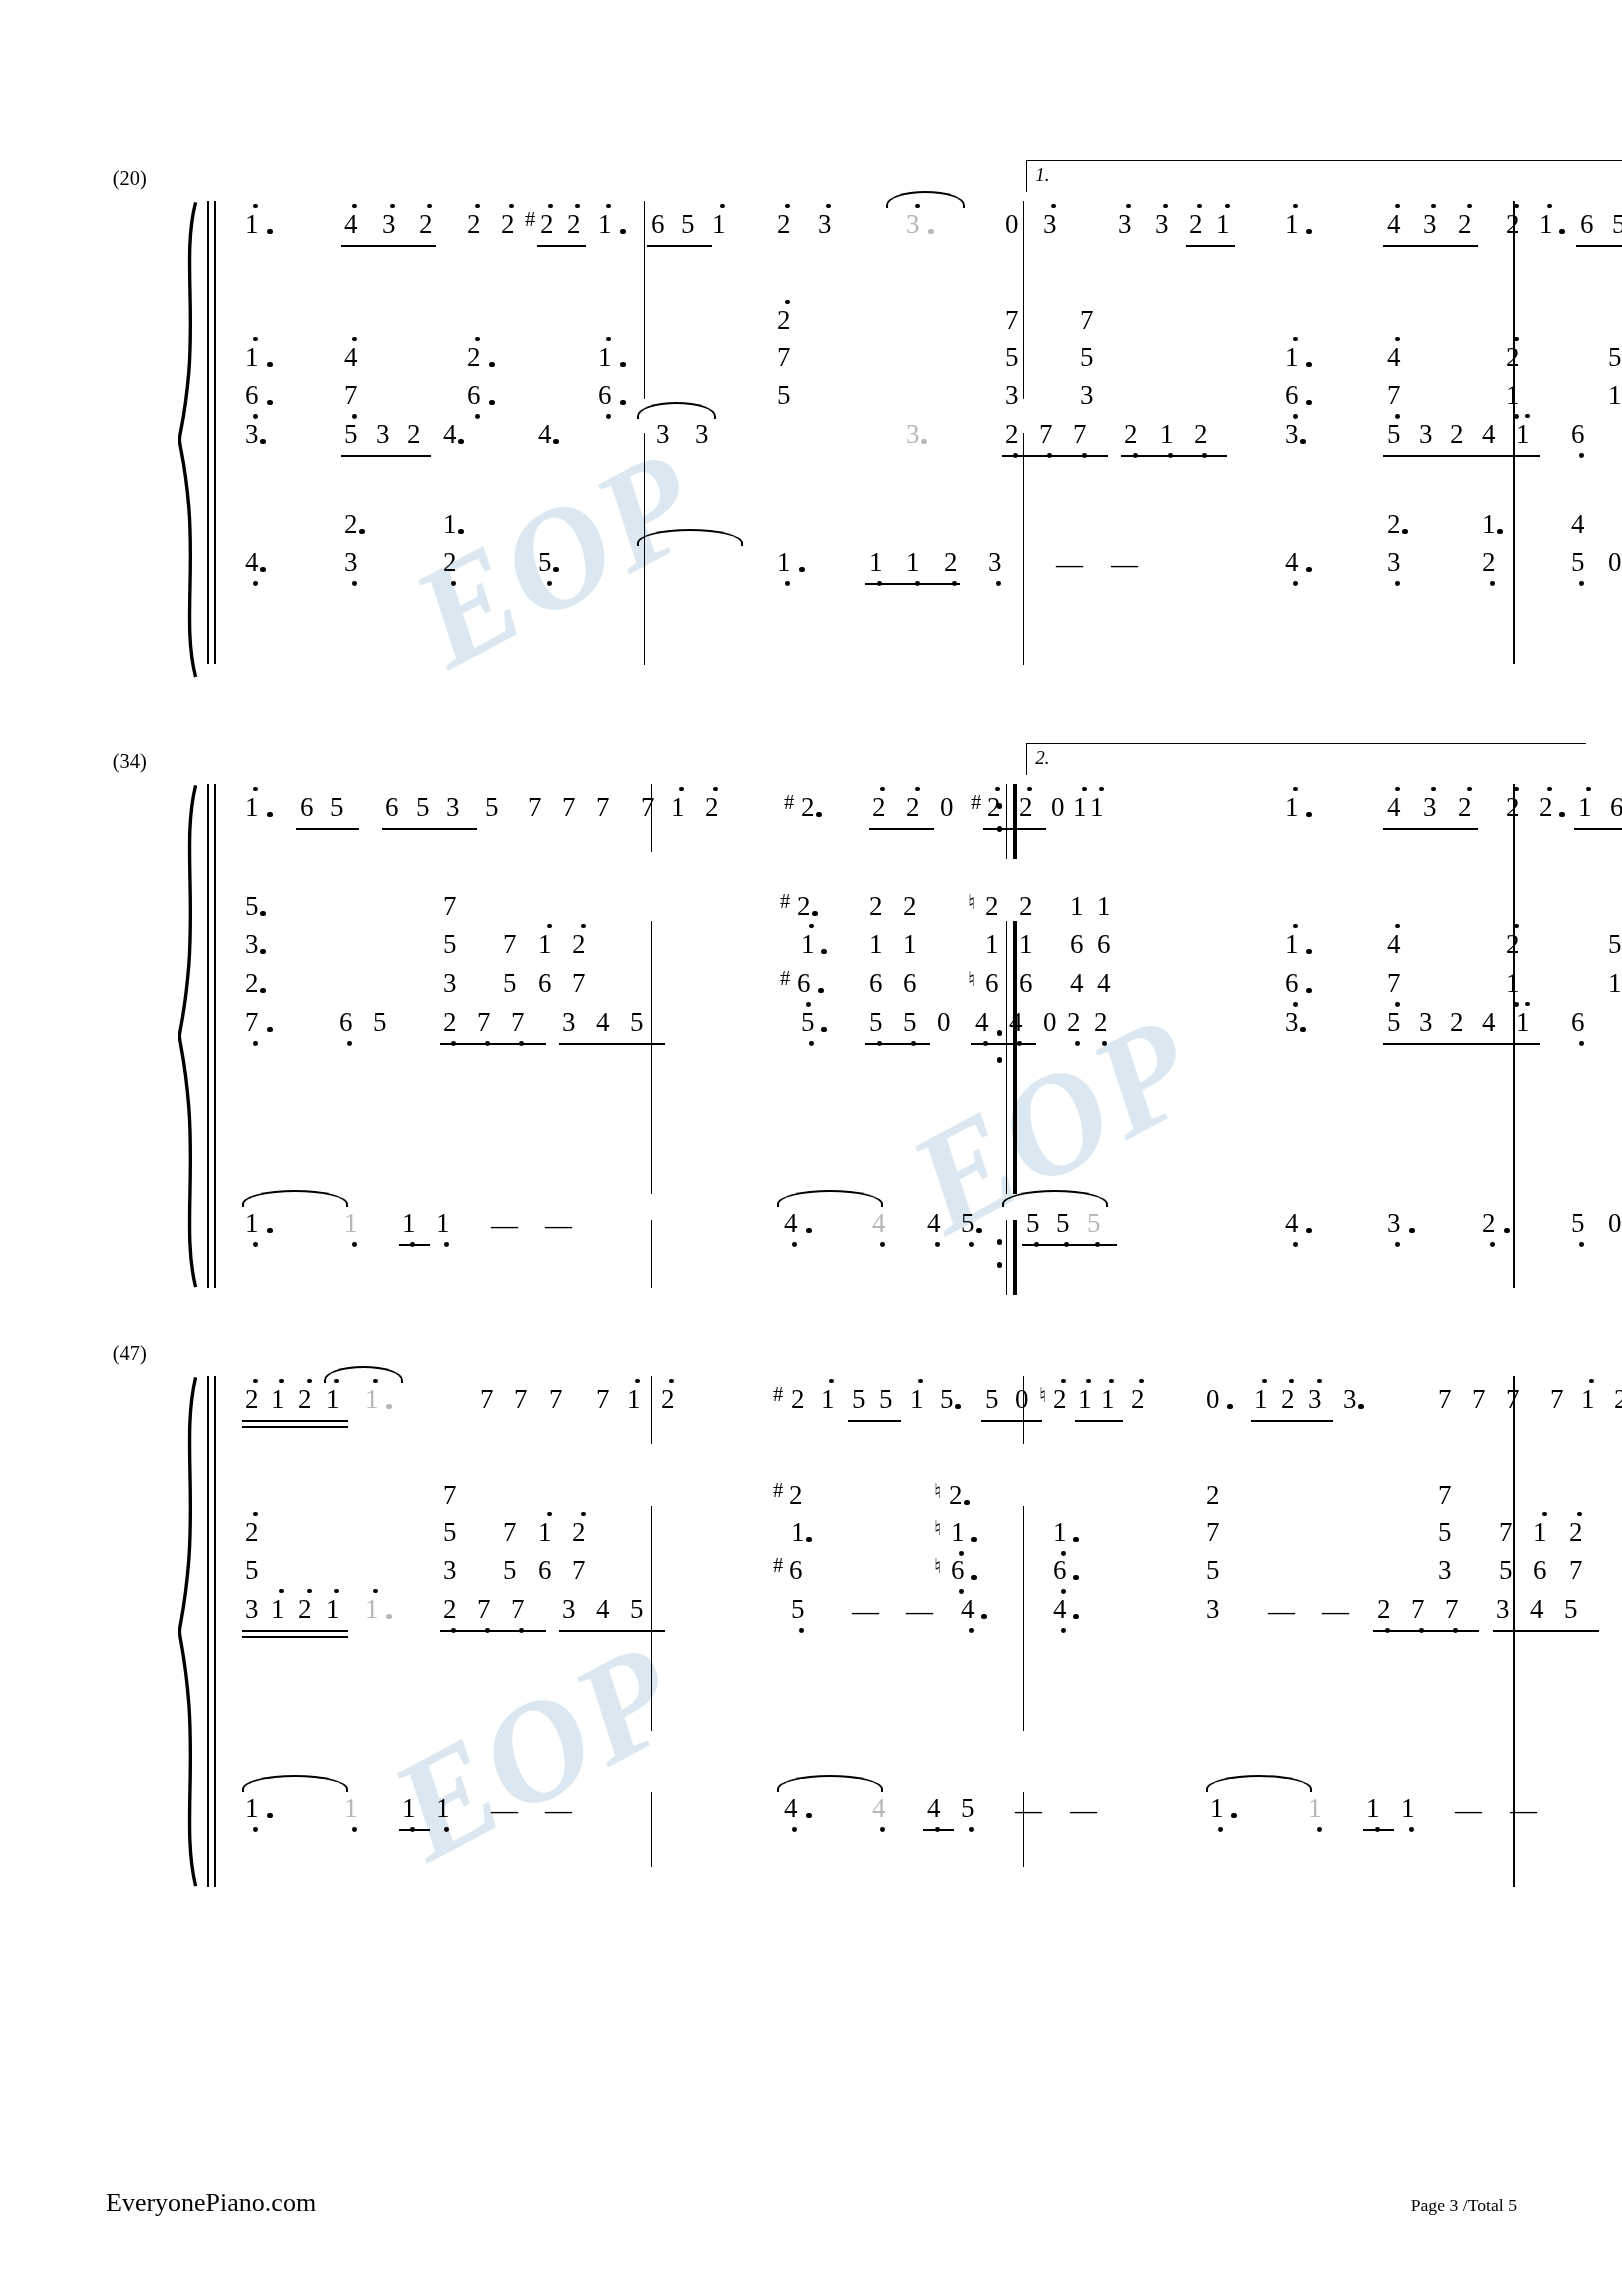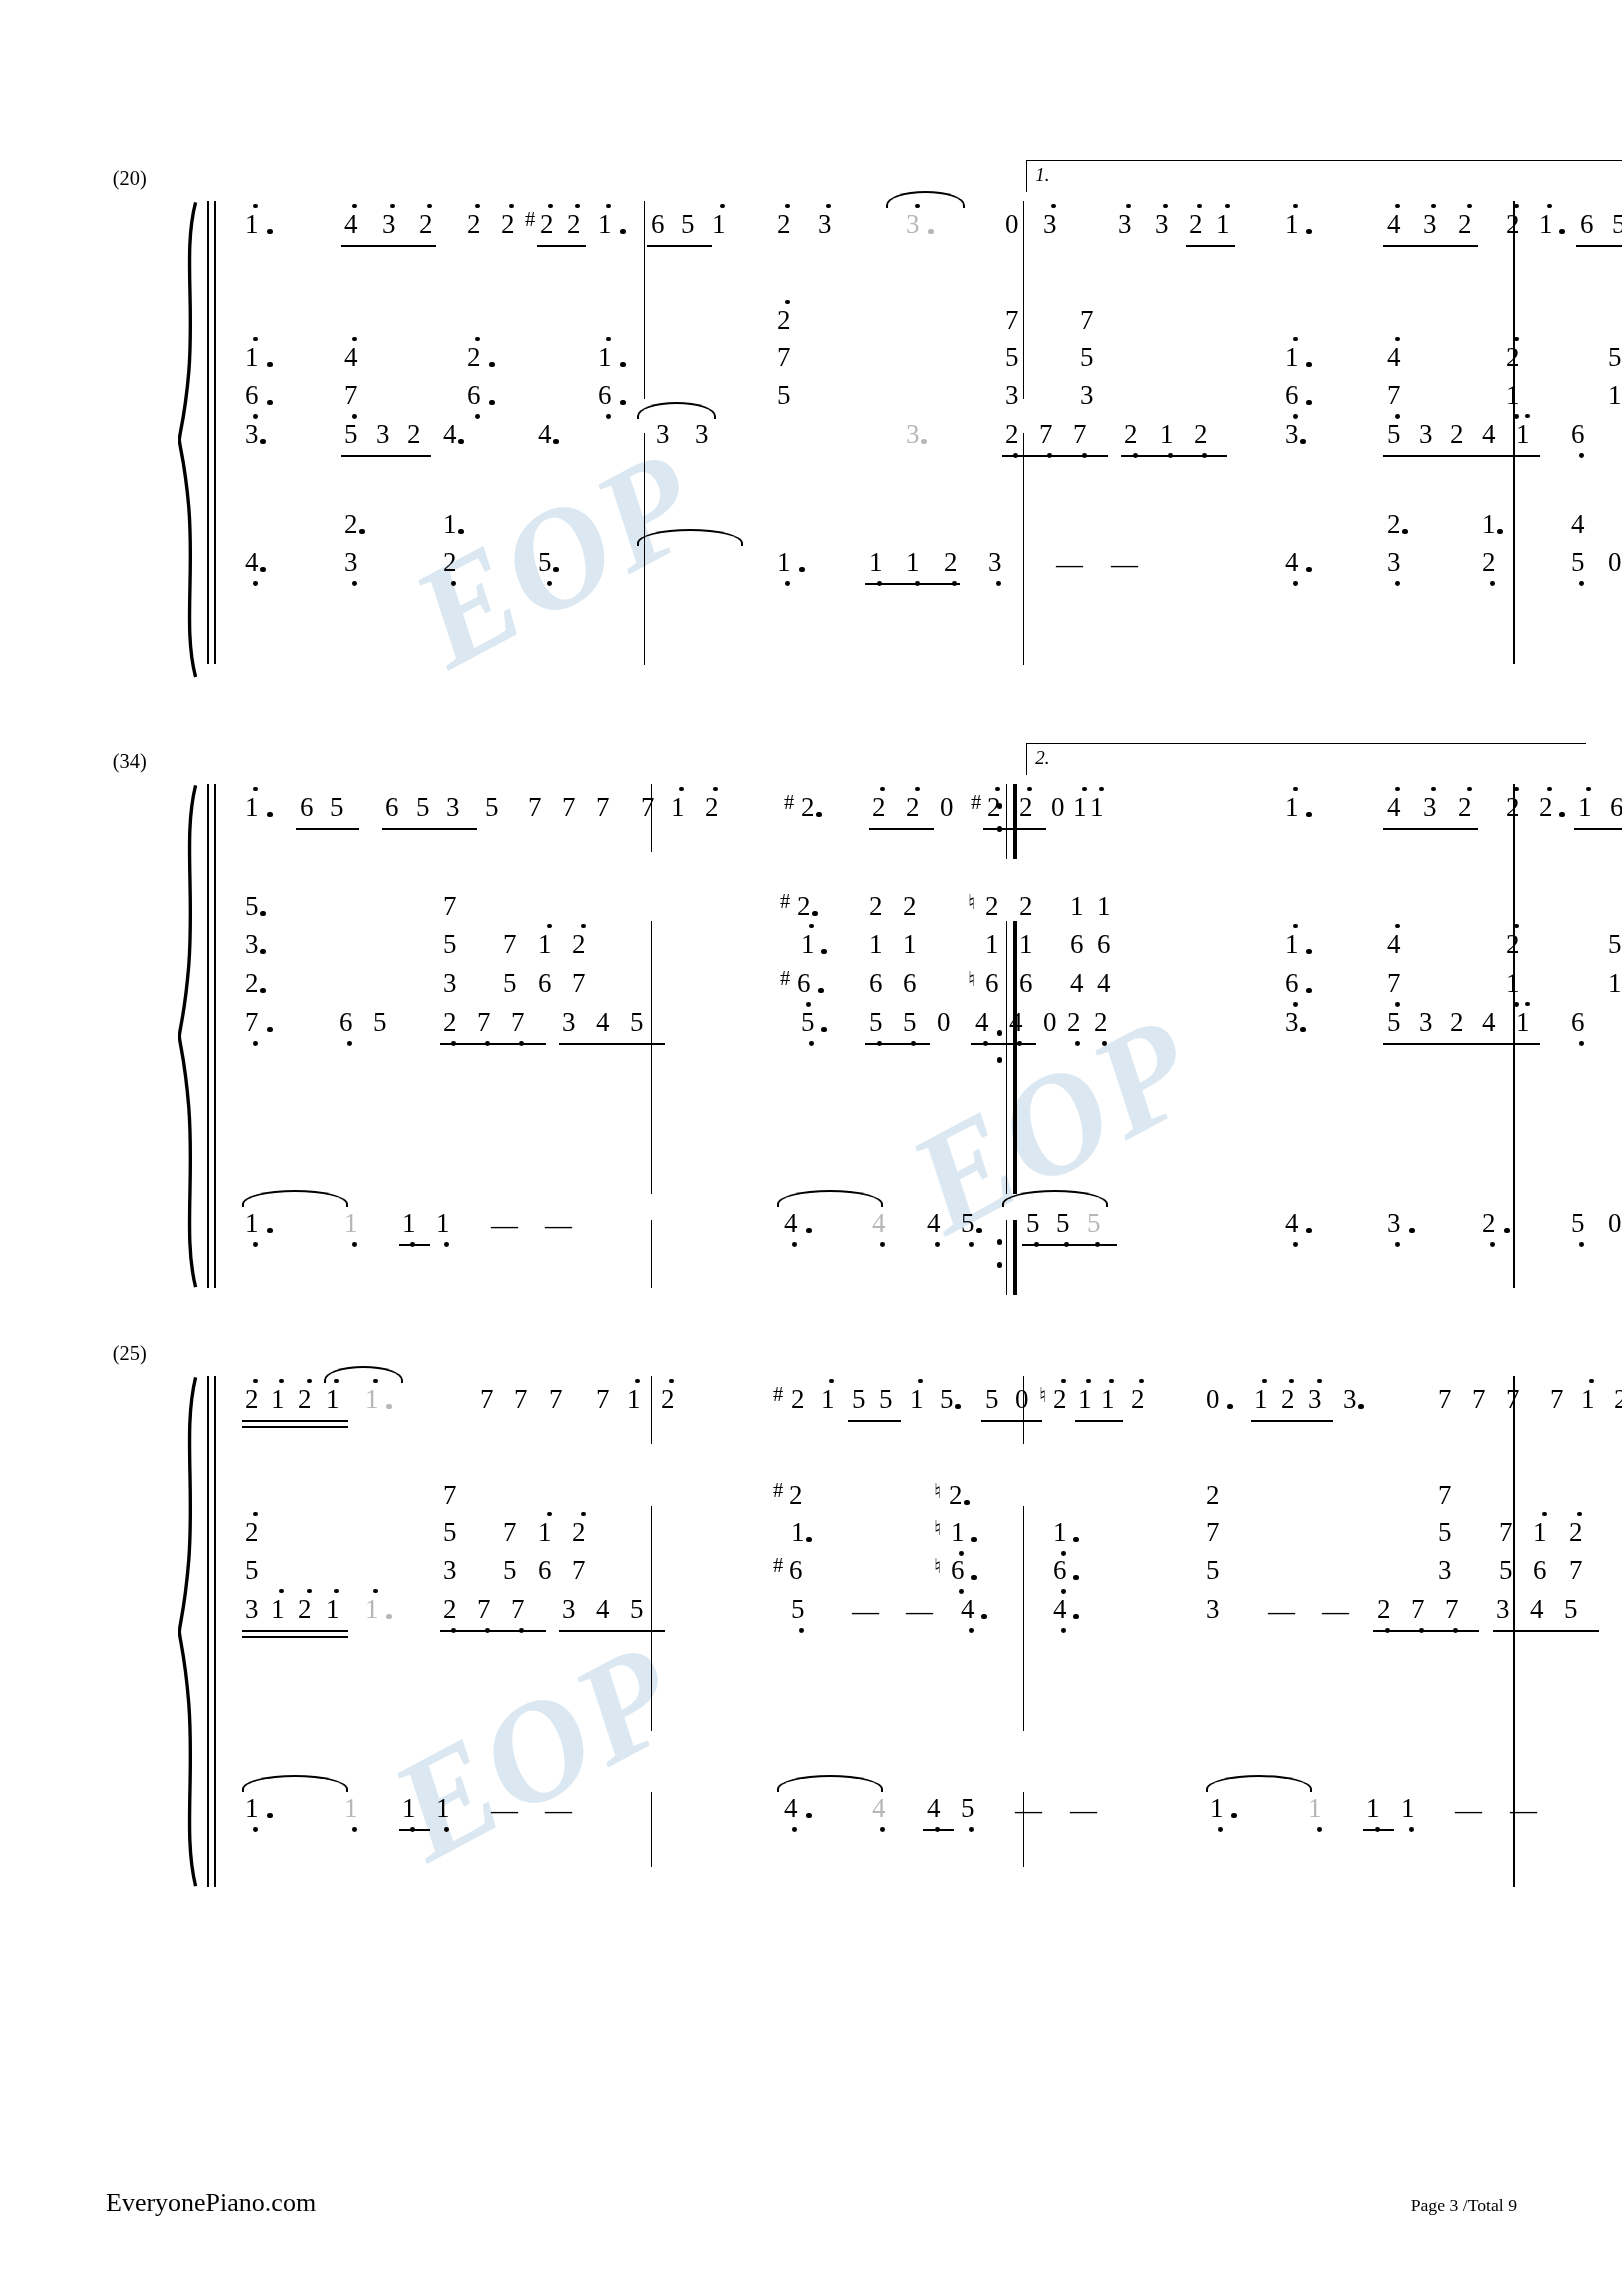--- a/index.html
+++ b/index.html
@@ -713,21 +713,21 @@
         <span class="ud" style="left:1272px;"></span>
         <span class="adot" style="left:1286px;"></span>
       <span class="note" style="left:1353px;">5</span>
         <span class="ud" style="left:1361px;"></span>
       <span class="note" style="left:1390px;">0</span>
 
     </div>
   </div>
 
   <div class="system sys3">
-    <div class="measure-no">(25)</div>
+    <div class="measure-no">(47)</div>
 
     <div class="brace">
       <svg viewBox="0 0 34 770" preserveAspectRatio="none">
         <path d="M26 2 C8 78 24 164 16 276 C10 352 2 375 2 385 C2 395 10 418 16 494 C24 606 8 692 26 768" fill="none" stroke="#000" stroke-width="5"></path>
       </svg>
     </div>
 
     <div class="barline bar-l1" style="top:27px;height:511px;"></div>
     <div class="barline bar-l2" style="top:27px;height:511px;"></div>
     <div class="barline bar-r" style="top:27px;height:511px;"></div>
@@ -958,16 +958,16 @@
         <span class="ud" style="left:1157px;"></span>
       <span class="note" style="left:1183px;">1</span>
         <span class="ud" style="left:1191px;"></span>
       <div class="beam" style="left:1145px; top:34px; width:31px;"></div>
       <span class="dash" style="left:1237px;">—</span>
       <span class="dash" style="left:1292px;">—</span>
     </div>
   </div>
 
   <div class="footer-left">EveryonePiano.com</div>
-  <div class="footer-right">Page 3 /Total 9</div>
+  <div class="footer-right">Page 3 /Total 5</div>
 
 </div>
 
 
 </body></html>

